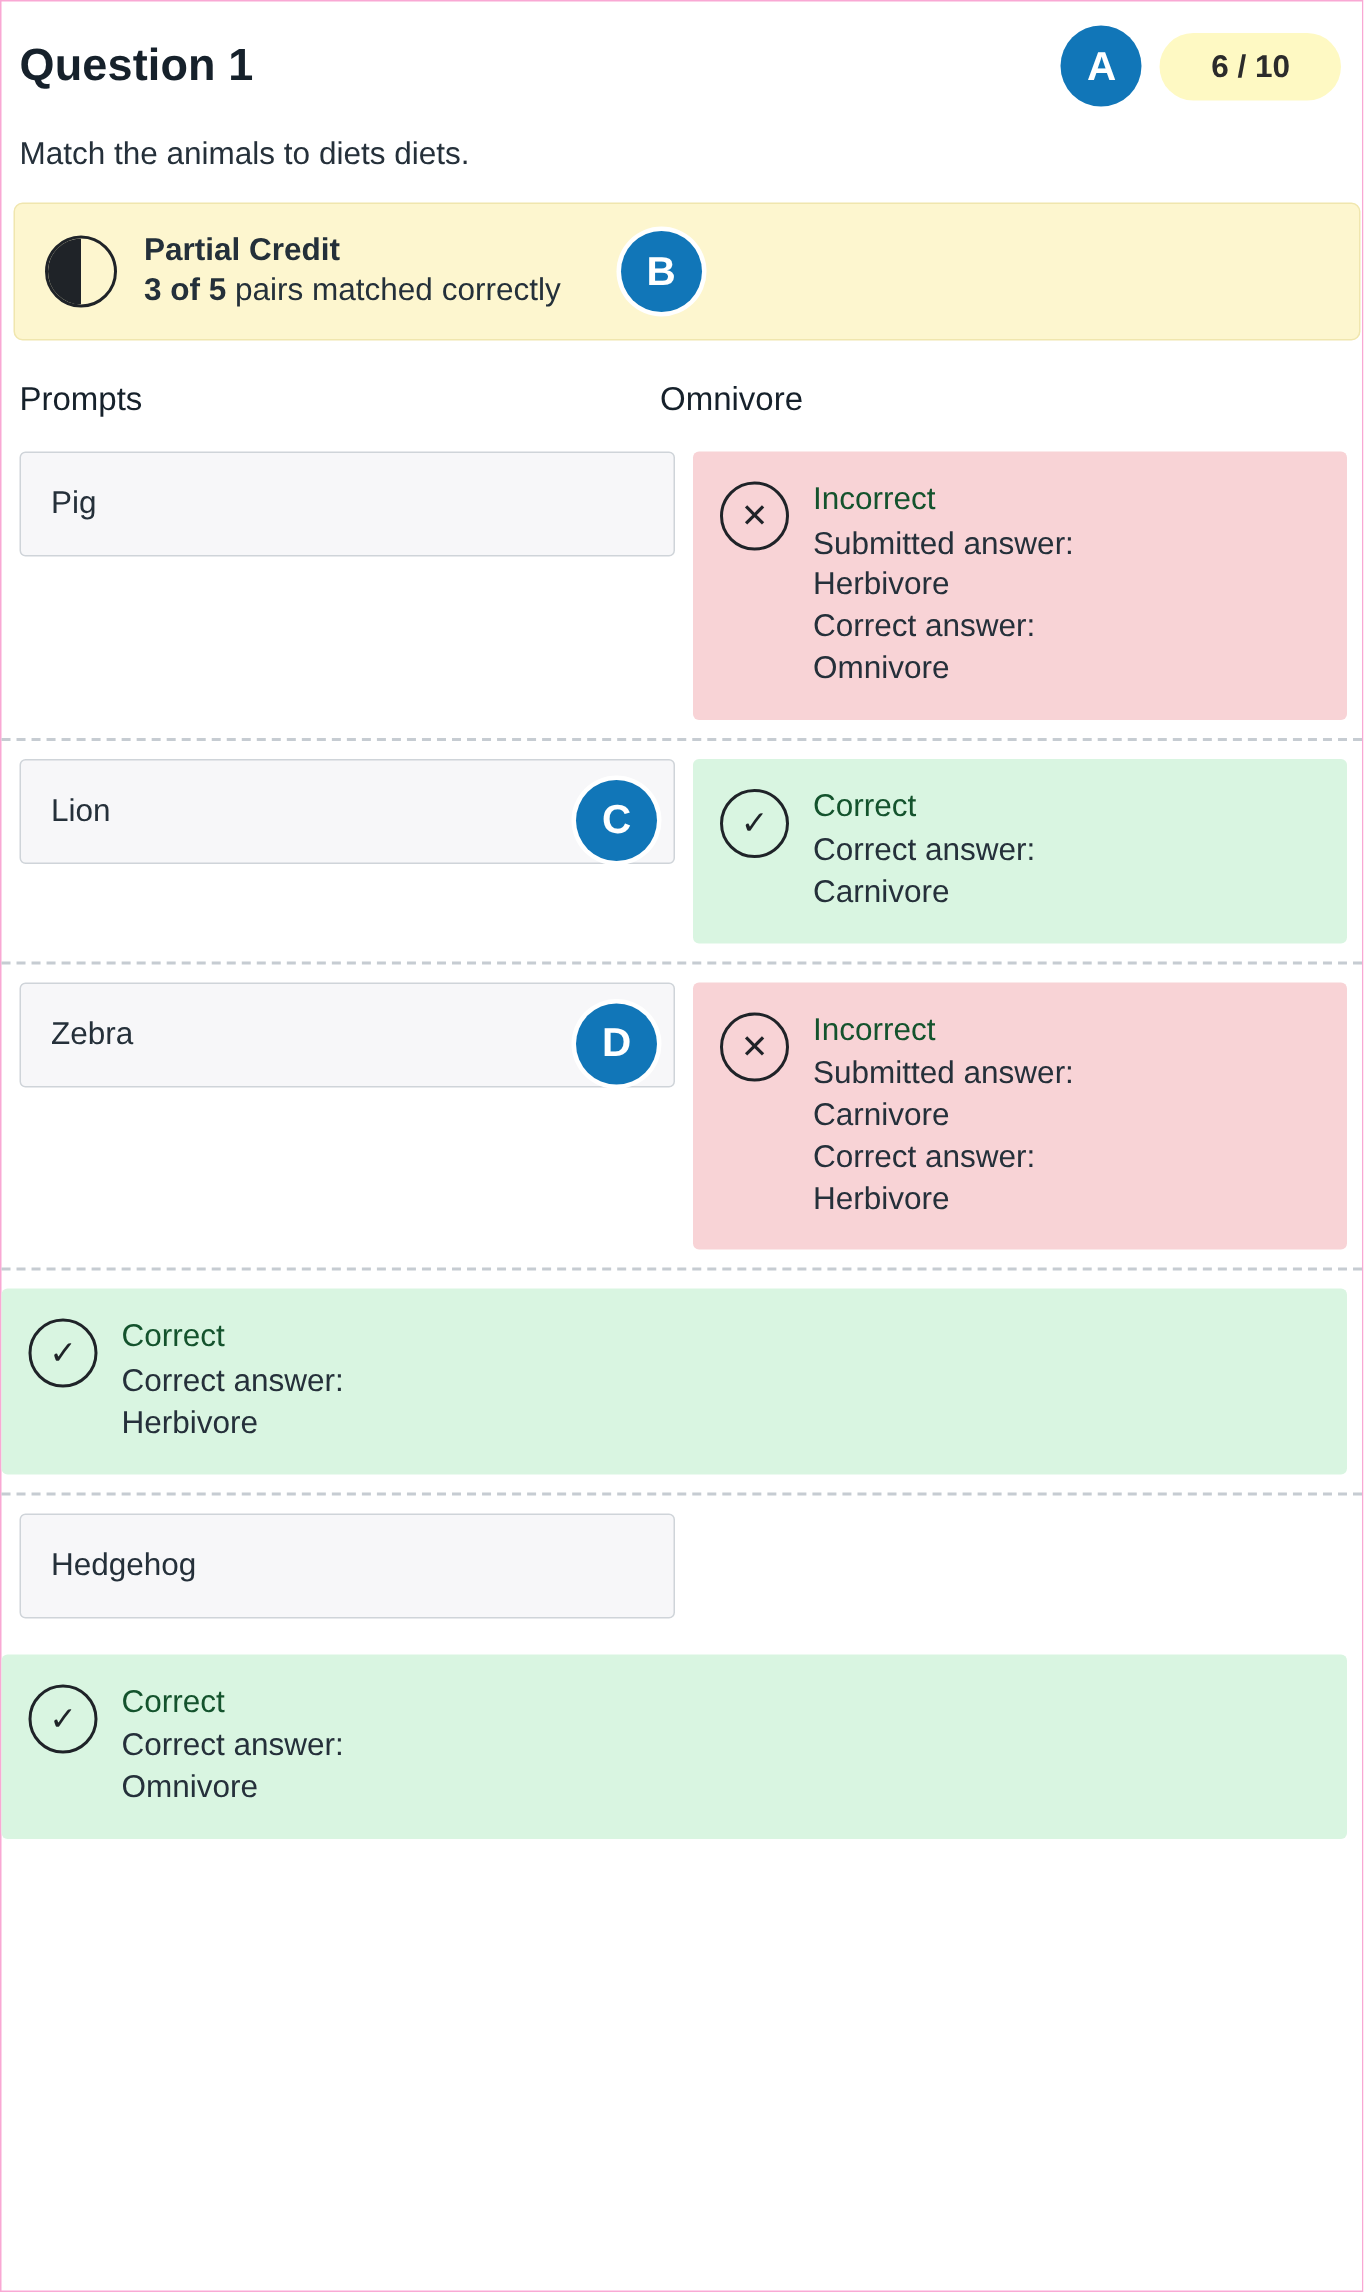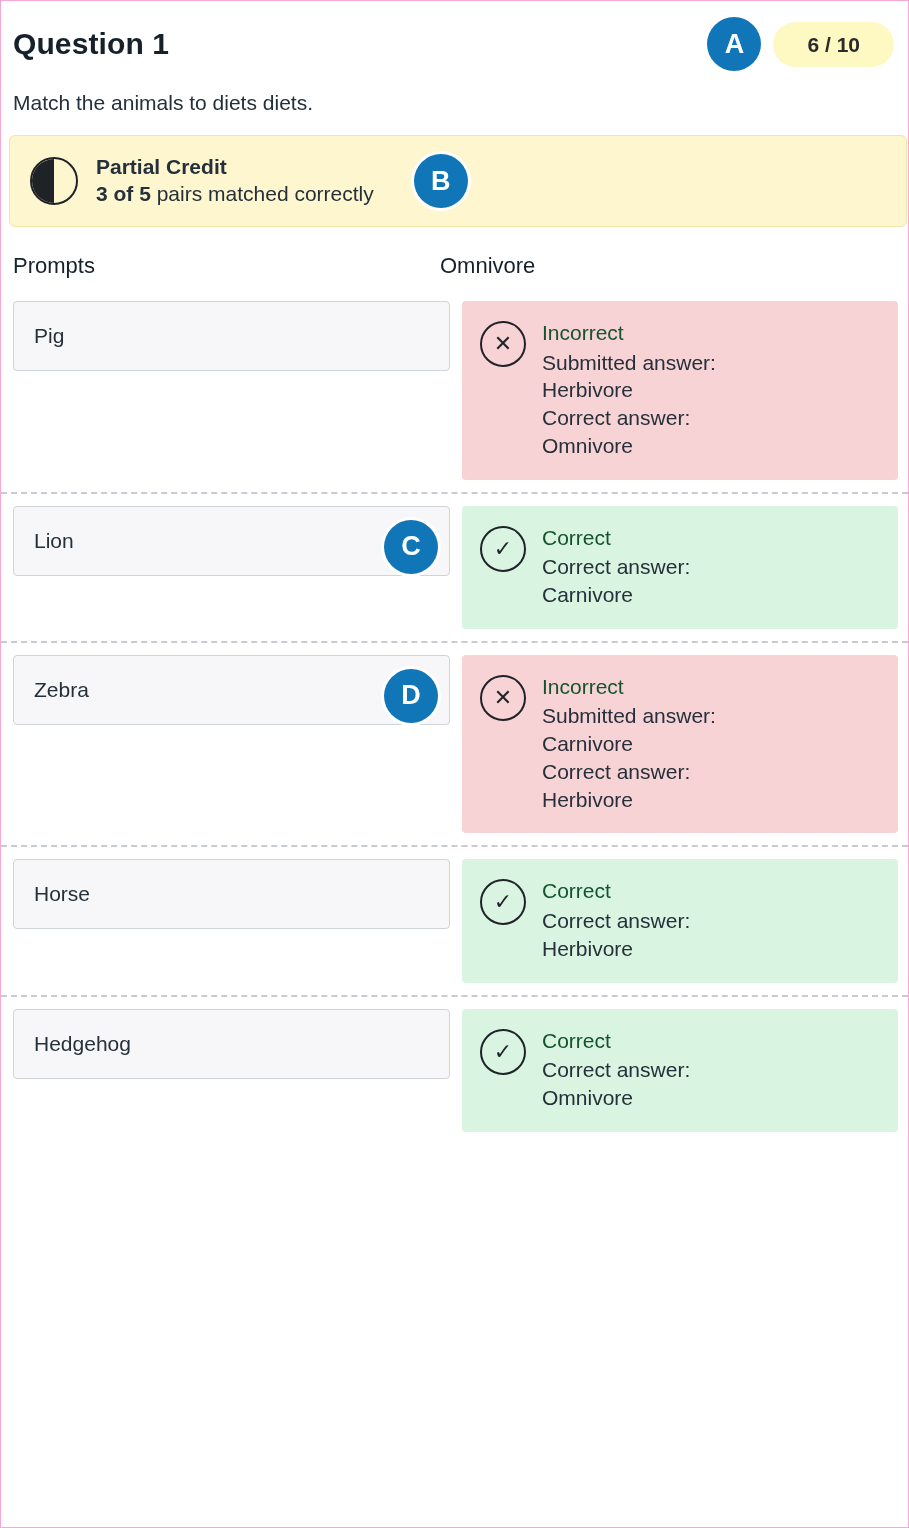--- a/index.html
+++ b/index.html
@@ -144,21 +144,21 @@
 
   
   .rows { padding: 0 0 0 0; }
   .match-row {
     display: flex;
     align-items: stretch;
     border-bottom: 2px dashed #c6ccd2;
     position: relative;
     min-height: 120px;
   }
-  .match-row:last-child { border-bottom: none; }
+  .match-row:last-child { border-bottom: none; flex-direction: column; }
   .prompt-cell {
     width: 461px;
     flex: none;
     padding: 12px 12px 12px 12px;
     box-sizing: border-box;
   }
   .prompt-box {
     border: 1px solid #cfd4d9;
     background: #f7f7f9;
     border-radius: 4px;
@@ -290,23 +290,20 @@
             <div class="ans-line">Submitted answer:</div>
             <div class="ans-line">Carnivore</div>
             <div class="ans-line">Correct answer:</div>
             <div class="ans-line">Herbivore</div>
           </div>
         </div>
       </div>
     </div>
 
     <div class="match-row">
-      <div class="prompt-cell">
-        <div class="prompt-box">Horse</div>
-      </div>
       <div class="answer-cell">
         <div class="answer-box correct">
           <div class="status-icon">✓</div>
           <div class="answer-text">
             <div class="ans-status">Correct</div>
             <div class="ans-line">Correct answer:</div>
             <div class="ans-line">Herbivore</div>
           </div>
         </div>
       </div>

